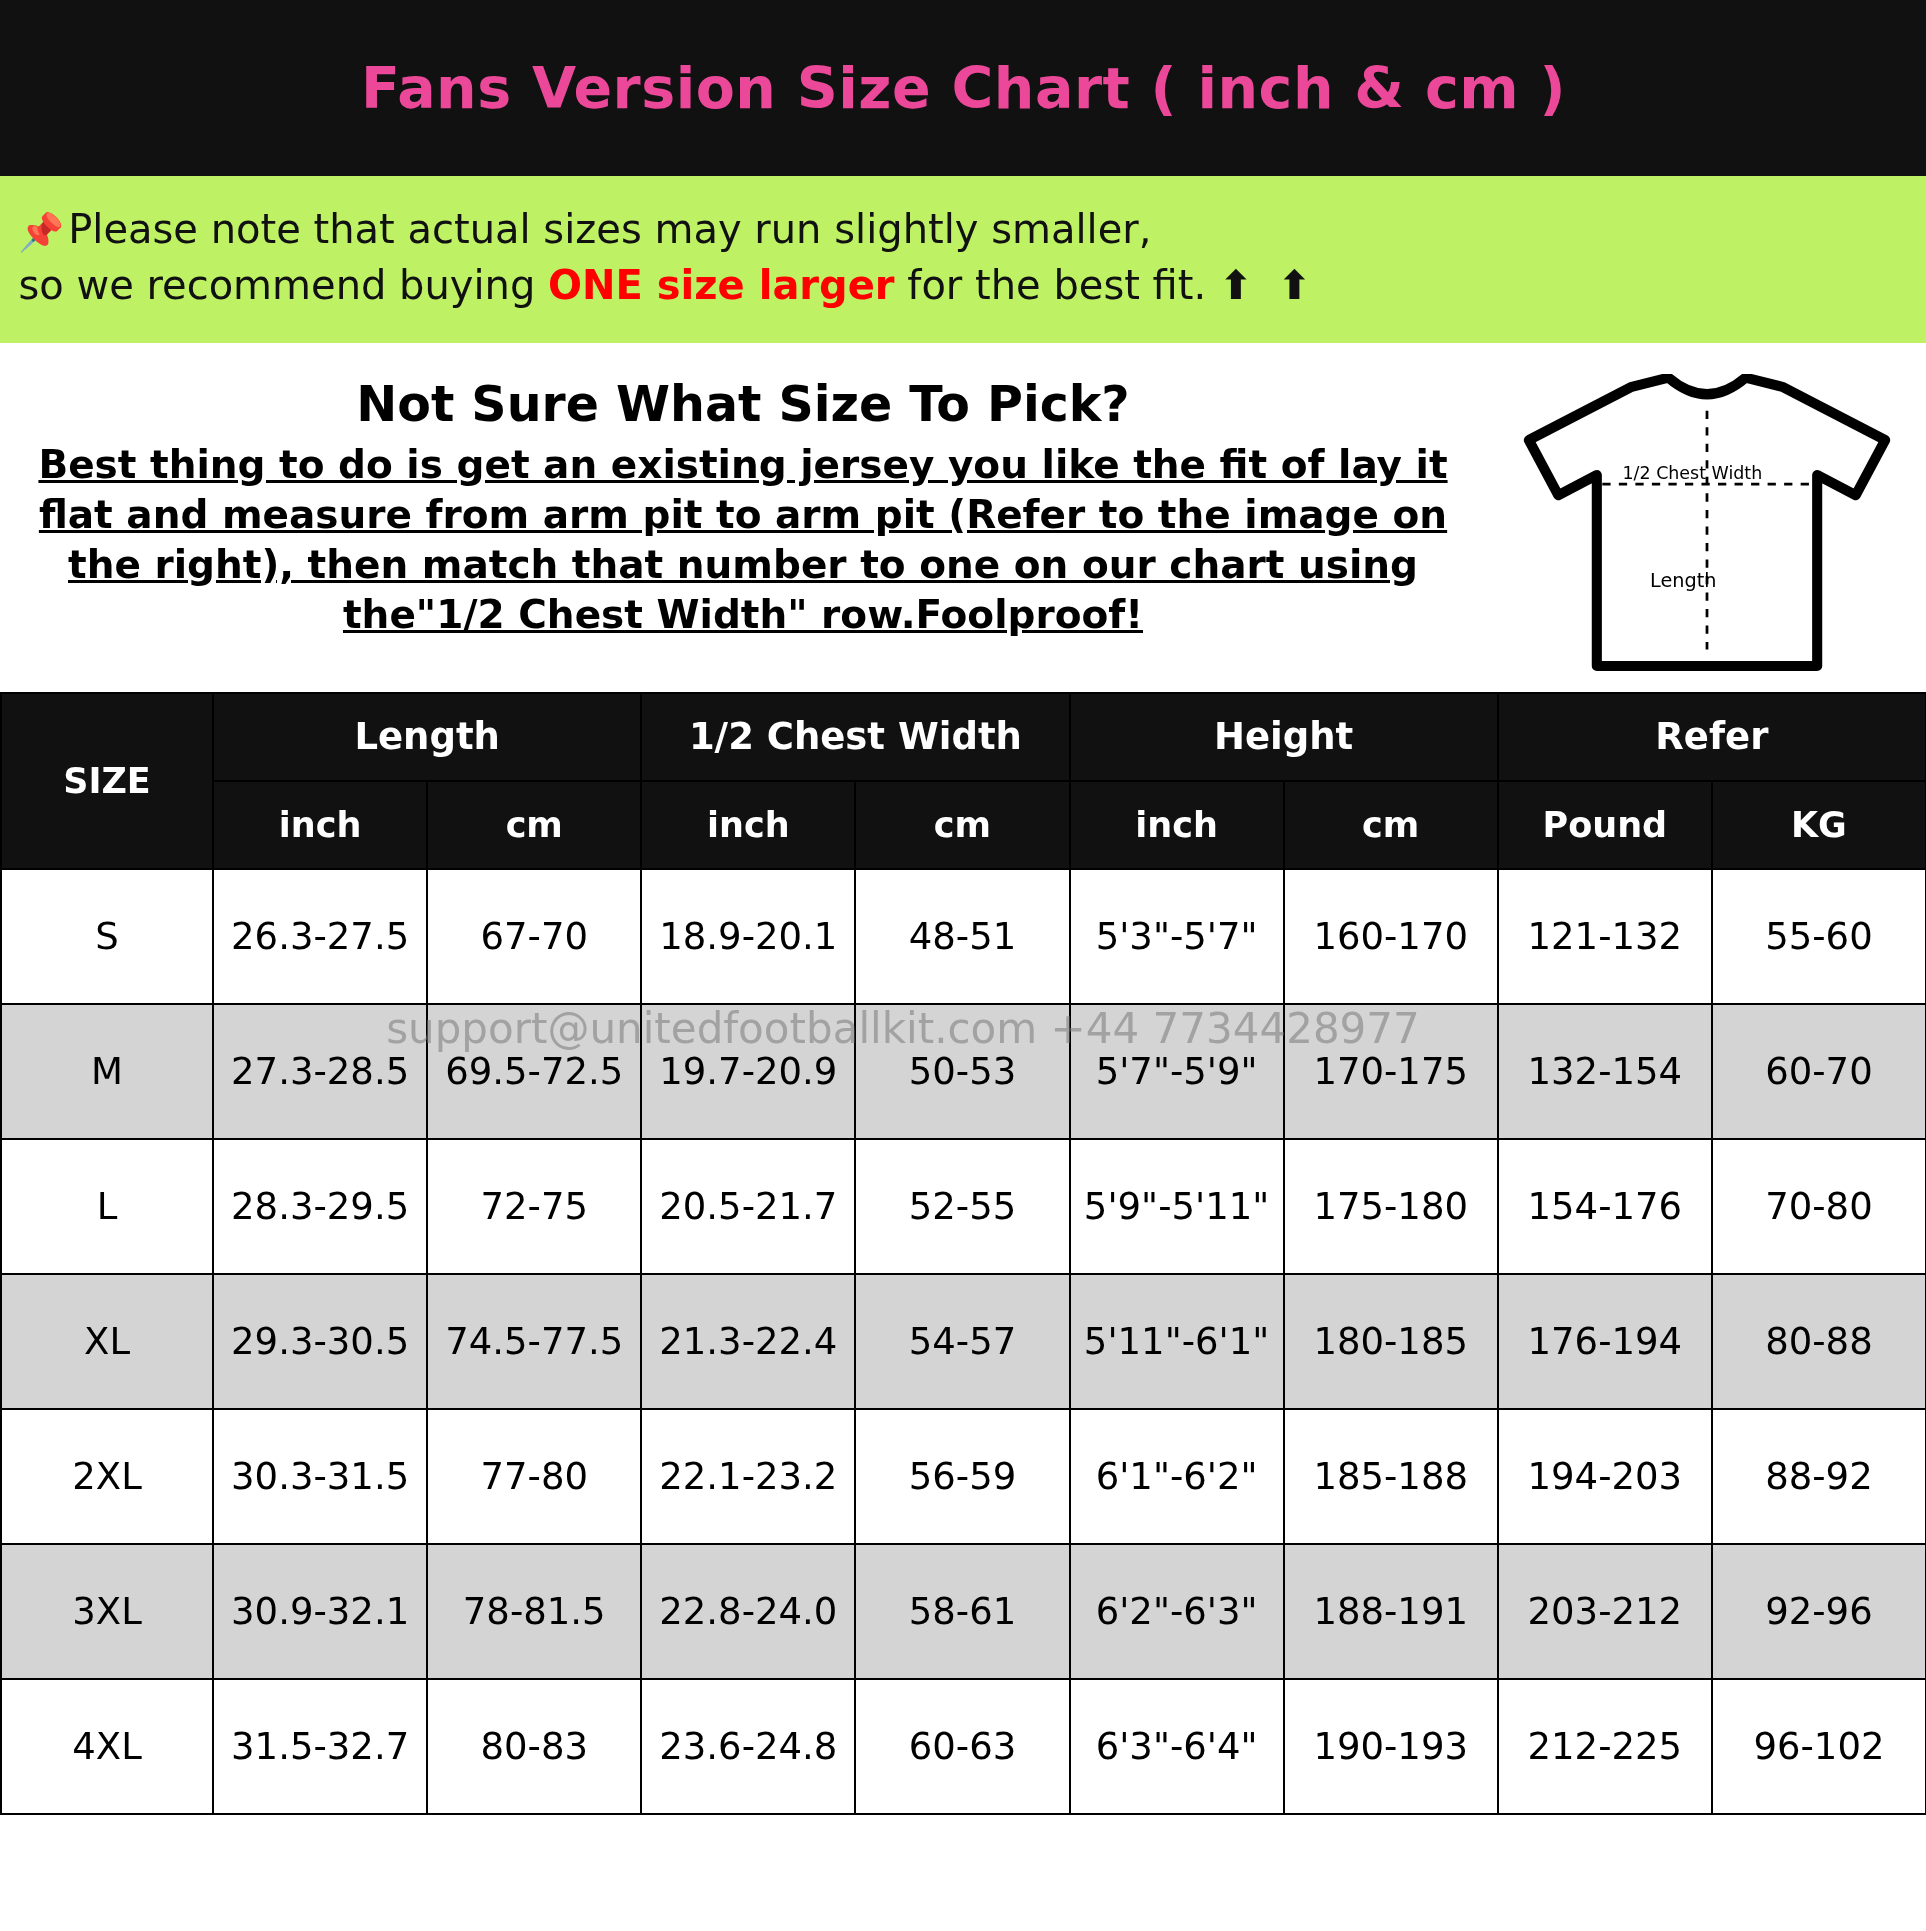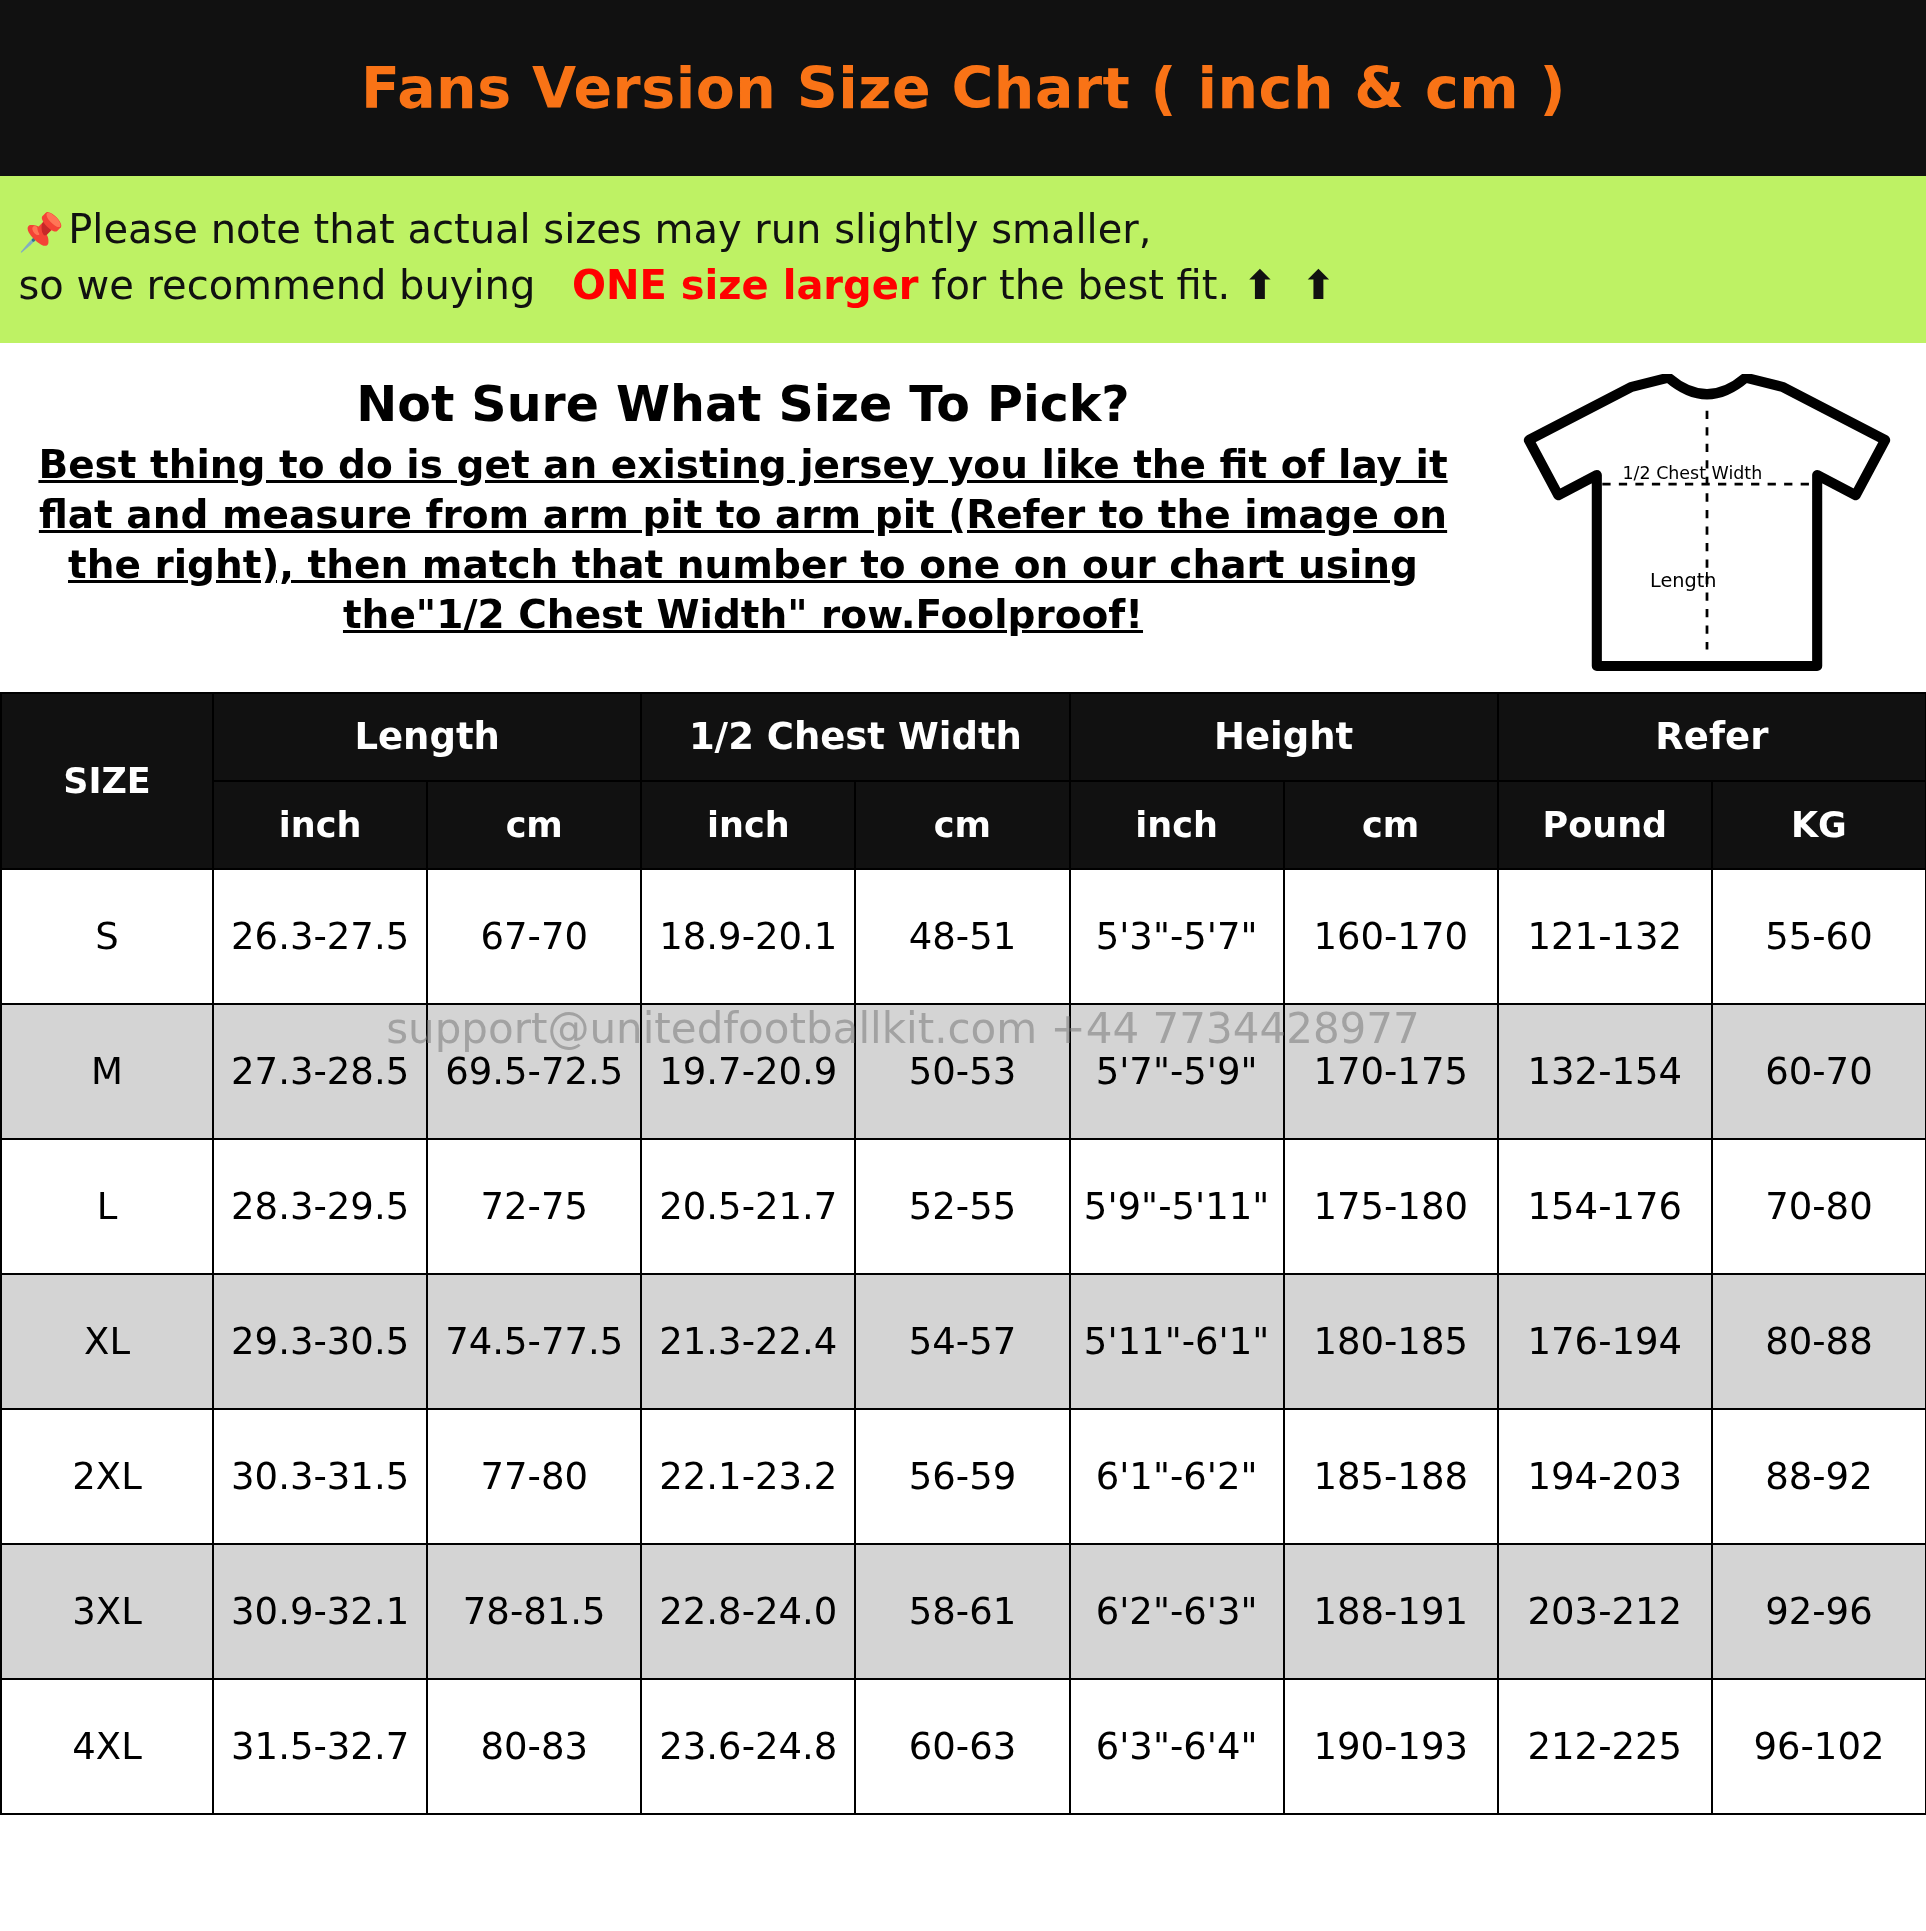--- a/index.html
+++ b/index.html
@@ -23,21 +23,21 @@
 
   
   .title-bar {
     background: #111111;
     height: 176px;
     display: flex;
     align-items: center;
     justify-content: center;
   }
   .title-text {
-    color: #f97316;
+    color: #ec4899;
     font-size: 57px;
     font-weight: bold;
     letter-spacing: 0.5px;
     font-family: "DejaVu Sans", sans-serif;
   }
 
   
   .note-band {
     background: #bef264;
     padding: 26px 18.4px 31px 18.4px;
@@ -51,21 +51,20 @@
     font-family: "DejaVu Sans", sans-serif;
   }
   .pin-icon {
     font-size: 37px;
     vertical-align: -1.8px;
     margin-right: 3.7px;
   }
   .hl-red {
     color: #ff0000;
     font-weight: bold;
-    margin-left: 24px;
   }
   .arrow-up {
     font-weight: bold;
     letter-spacing: 5.5px;
   }
 
   
   .advice-wrap {
     display: flex;
     align-items: flex-start;

